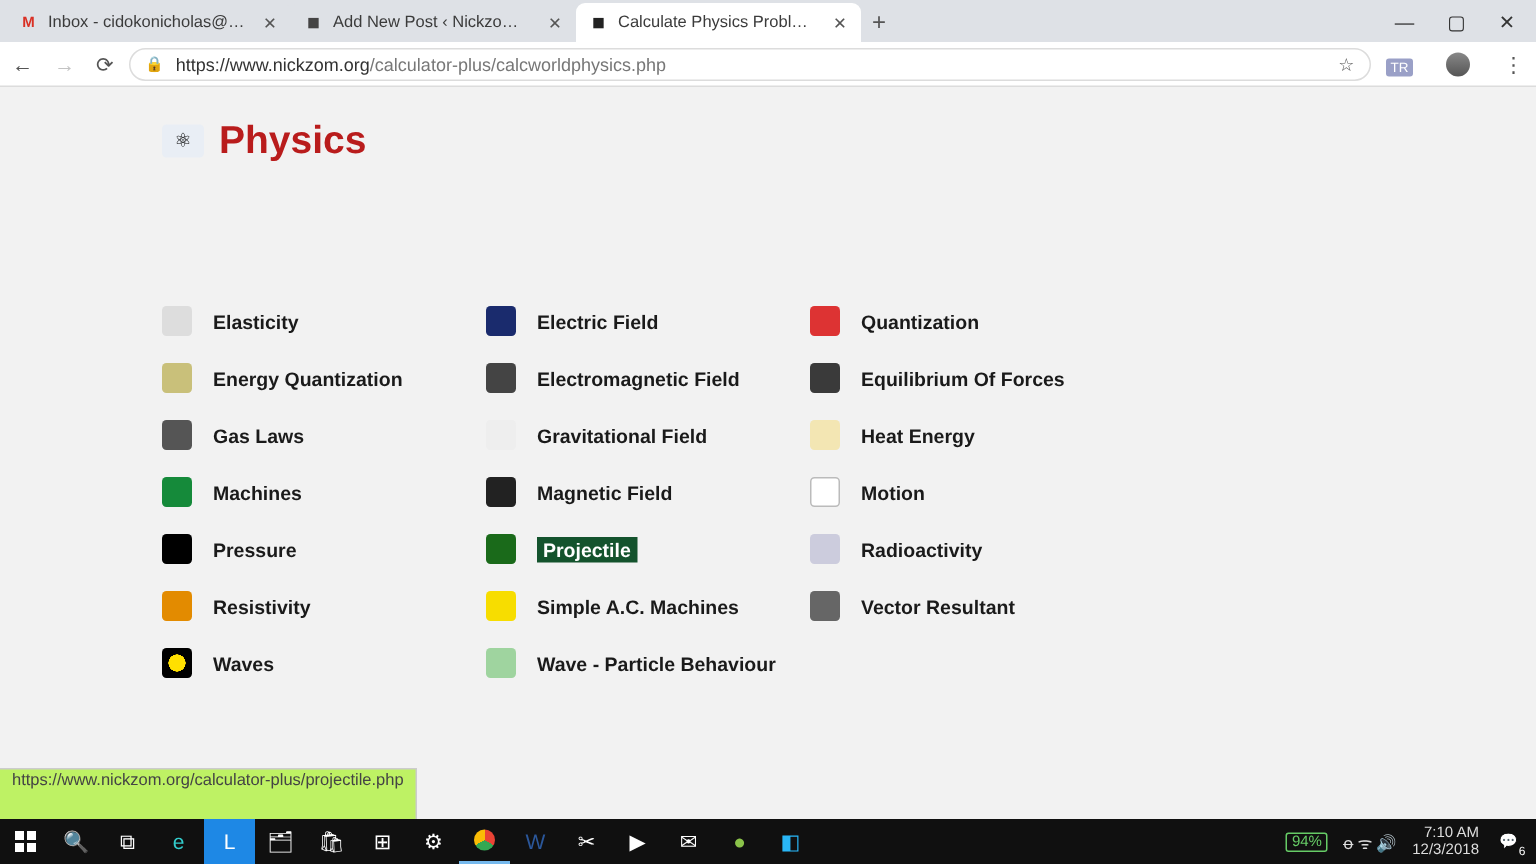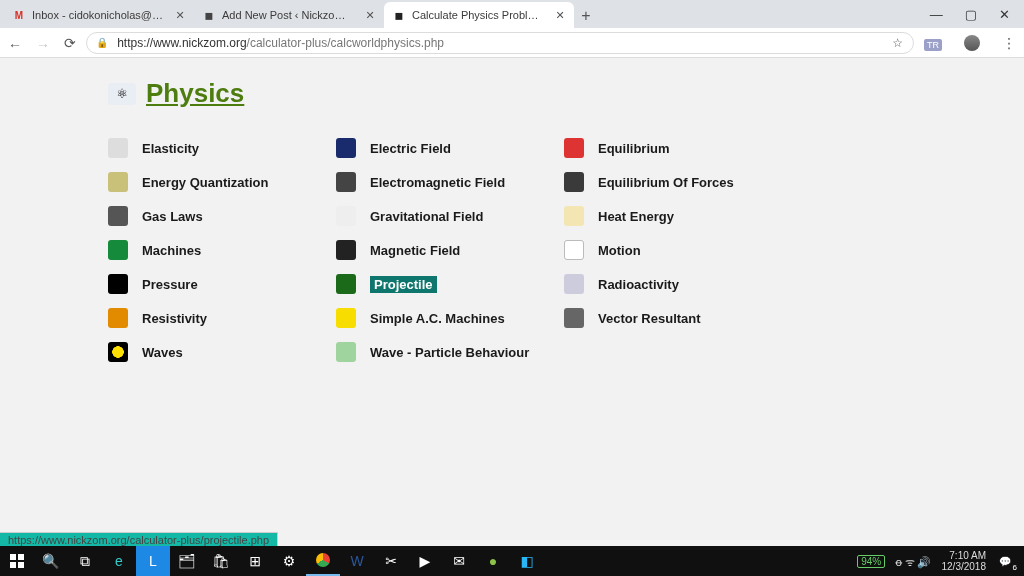--- a/index.html
+++ b/index.html
@@ -23,36 +23,36 @@
   .urlbar .url{ color:#777; }
   .urlbar .url b{ color:#333; font-weight:500;}
   .tb-right { display:flex; gap:22px; align-items:flex-end; color:#555;}
   .tb-right .avatar{ width:16px;height:16px;border-radius:50%;background:linear-gradient(#888,#555);}
   .tb-right span{font-size:14px;}
   
   .viewport { flex:1; background:#f2f2f2; position:relative; overflow:hidden;}
   .page { padding:20px 0 0 108px; }
   .title-row{ display:flex; align-items:center; gap:10px;}
   .title-icon{ width:28px; height:22px; background:#e9eef5; border-radius:3px; display:flex;align-items:center;justify-content:center; font-size:13px;}
-  .title{ font-size:26px; font-weight:800; color:#4d7c0f;text-decoration:underline;}
-  .grid { margin-top:28px; display:grid; grid-template-columns: 216px 216px 260px; column-gap:0; row-gap:16px;gap:12px;}
+  .title{ font-size:26px; font-weight:800; color:#b91c1c;}
+  .grid { margin-top:94px; display:grid; grid-template-columns: 216px 216px 260px; column-gap:0; row-gap:16px;}
   .topic { display:flex; align-items:center; gap:14px; height:22px; cursor:pointer;}
   .topic .icon { width:20px; height:20px; border-radius:3px; display:flex; align-items:center; justify-content:center; font-size:11px; color:#fff;}
   .topic .lbl { font-size:13px; font-weight:600; color:#1a1a1a;}
-  .topic.selected .lbl{ background:#0f766e; color:#fff; padding:1px 4px;}
+  .topic.selected .lbl{ background:#14532d; color:#fff; padding:1px 4px;}
   
   .ic0{background:#ddd;} .ic1{background:#1a2b6d;} .ic2{background:#d33;} .ic3{background:#444;} .ic4{background:#c9c07a;} .ic5{background:#3a3a3a;} .ic6{background:#555;}
   .ic7{background:#eee;} .ic8{background:#f3e6b3;} .ic9{background:#158a3a;} .ic10{background:#222;} .ic11{background:#fff;border:1px solid #bbb;} .ic12{background:#000;} .ic13{background:#1a6a1a;}
   .ic14{background:#ccd;} .ic15{background:#e38b00;} .ic16{background:#f7dd00;} .ic17{background:#666;} .ic18{background:radial-gradient(#ffe000 40%,#000 41%);border-radius:50%;} .ic19{background:#9fd49f;} .ic20{background:#1155cc;}
   .mapped { margin-top:54px;}
   .mapped-head{ background:#000; color:#fff; display:inline-block; padding:8px 18px; font-size:14px; font-weight:700;}
   .subtopic{ margin-top:16px; display:flex; align-items:center; gap:14px;}
   .subtopic .icon{width:20px;height:20px;background:#777;border-radius:3px;}
   .subtopic .lbl{font-size:13px; font-weight:600; color:#1a1a1a;}
-  .statusbar{ position:absolute; left:0; bottom:0; height:14px; background:#14b8a6; border:1px solid #ccc; border-left:none; border-bottom:none; font-size:11px; color:#444; padding:1px 8px;}
+  .statusbar{ position:absolute; left:0; bottom:0; height:34px; background:#bef264; border:1px solid #ccc; border-left:none; border-bottom:none; font-size:11px; color:#444; padding:1px 8px;}
   
   .taskbar{ height:30px; background:#101010; display:flex; align-items:center; color:#fff; position:relative;}
   .tb-left{display:flex; align-items:center; gap:0;}
   .tb-item{ width:34px; height:30px; display:flex; align-items:center; justify-content:center; font-size:14px; color:#fff; }
   .tb-item.active{ border-bottom:2px solid #76b9ed;}
   .tb-item svg{width:16px;height:16px;}
   .tb-spacer{flex:1;}
   .tray{ display:flex; align-items:center; gap:10px; padding-right:8px; font-size:10px;}
   .battery{ border:1px solid #6c6; color:#6c6; padding:0 3px; font-size:10px; border-radius:2px;}
   .tray-icons span{font-size:11px; color:#ddd;}
@@ -119,21 +119,21 @@
           <div class="topic">
             <span class="icon ic0"></span>
             <span class="lbl">Elasticity</span>
           </div>
           <div class="topic">
             <span class="icon ic1"></span>
             <span class="lbl">Electric Field</span>
           </div>
           <div class="topic">
             <span class="icon ic2"></span>
-            <span class="lbl">Equilibrium</span>
+            <span class="lbl">Quantization</span>
           </div>
           <div class="topic">
             <span class="icon ic4"></span>
             <span class="lbl">Energy Quantization</span>
           </div>
           <div class="topic">
             <span class="icon ic3"></span>
             <span class="lbl">Electromagnetic Field</span>
           </div>
           <div class="topic">

